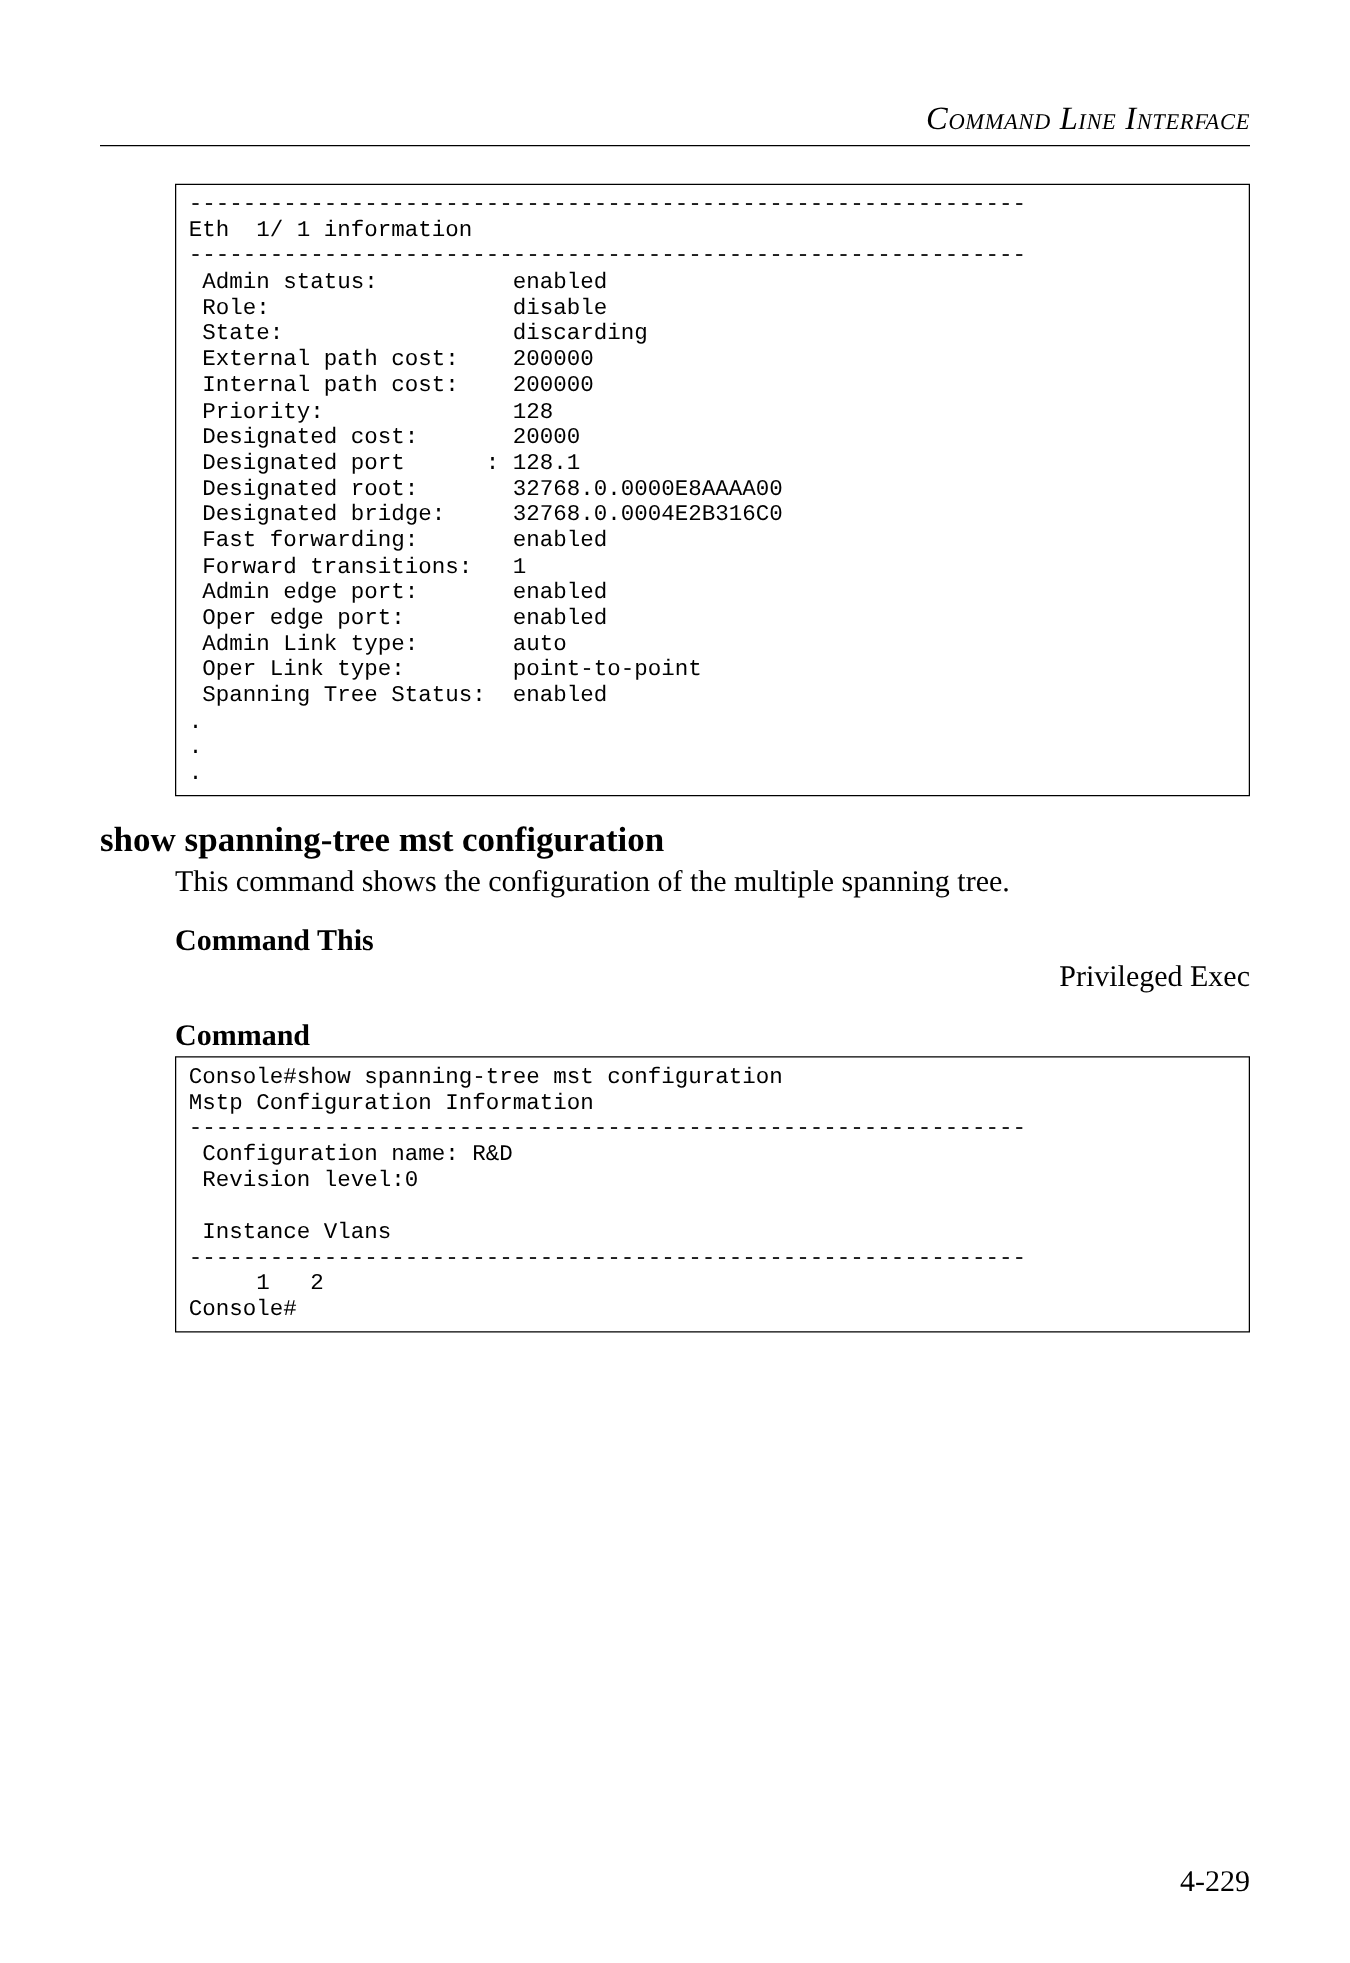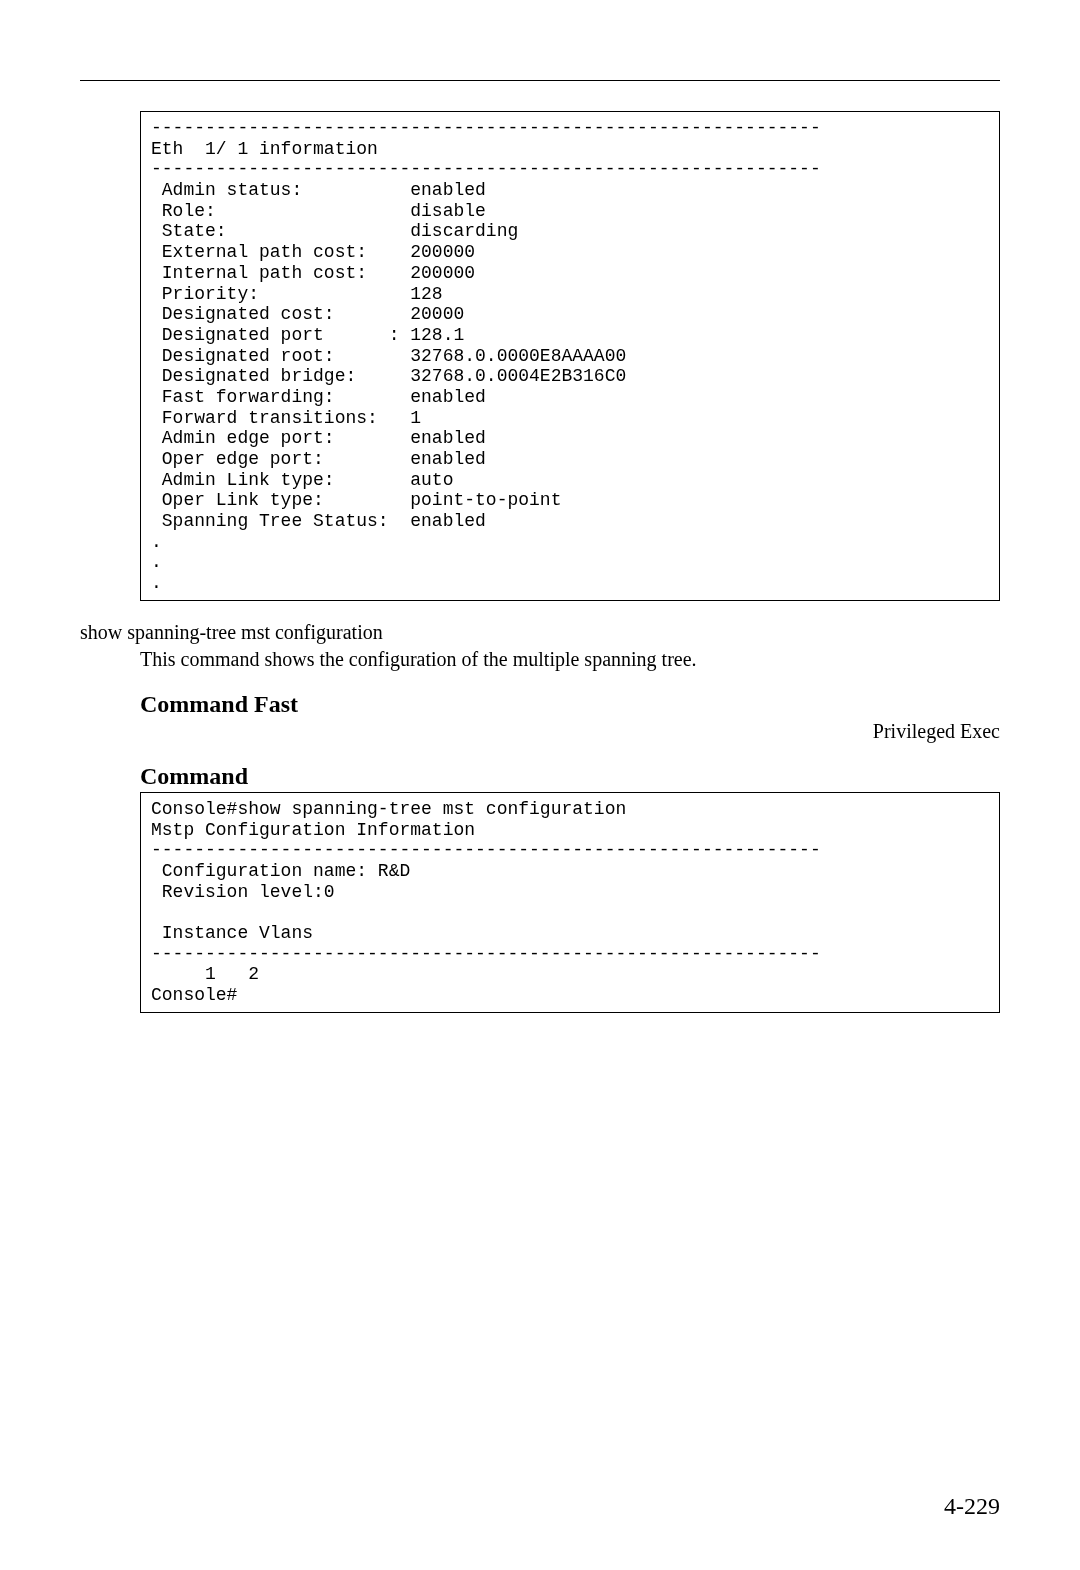--- a/index.html
+++ b/index.html
@@ -37,26 +37,26 @@
     padding: 6px 10px;
     font-family: "Courier New", Courier, monospace;
     font-size: 18px;
     line-height: 1.15;
     white-space: pre;
     overflow: hidden;
     margin-bottom: 20px;
   }
   .section-title {
     font-family: Garamond, Georgia, 'Times New Roman', serif;
-    font-weight: normal;
-    font-size: 20px;
+    font-weight: bold;
+    font-size: 28px;
     margin: 10px 0 4px 0;
   }
   .body-text {
-    font-size: 20px;
+    font-size: 24px;
     margin: 0 0 20px 0;
   }
   .body-indent {
     margin-left: 60px;
   }
   .sub-heading {
     font-weight: bold;
     font-size: 24px;
     margin: 14px 0 2px 0;
   }
@@ -66,20 +66,21 @@
     right: 80px;
     font-size: 24px;
     text-align: center;
   }
 </style>
 </head>
 <body>
 
 <div class="page">
 
+  <div class="header">Command Line Interface</div>
   <hr class="header-rule">
 
   <div class="content-indent">
     <div class="code-box">--------------------------------------------------------------
 Eth  1/ 1 information
 --------------------------------------------------------------
  Admin status:          enabled
  Role:                  disable
  State:                 discarding
  External path cost:    200000
@@ -99,21 +100,21 @@
 .
 .
 .</div>
   </div>
 
   <div class="section-title">show spanning-tree mst configuration</div>
 
   <div class="body-indent">
     <p class="body-text">This command shows the configuration of the multiple spanning tree.</p>
 
-    <div class="sub-heading">Command Fast</div>
+    <div class="sub-heading">Command This</div>
     <p class="body-text" style="margin-left:14px;text-align:right;">Privileged Exec</p>
 
     <div class="sub-heading">Command</div>
     <div class="code-box">Console#show spanning-tree mst configuration
 Mstp Configuration Information
 --------------------------------------------------------------
  Configuration name: R&amp;D
  Revision level:0
 
  Instance Vlans

